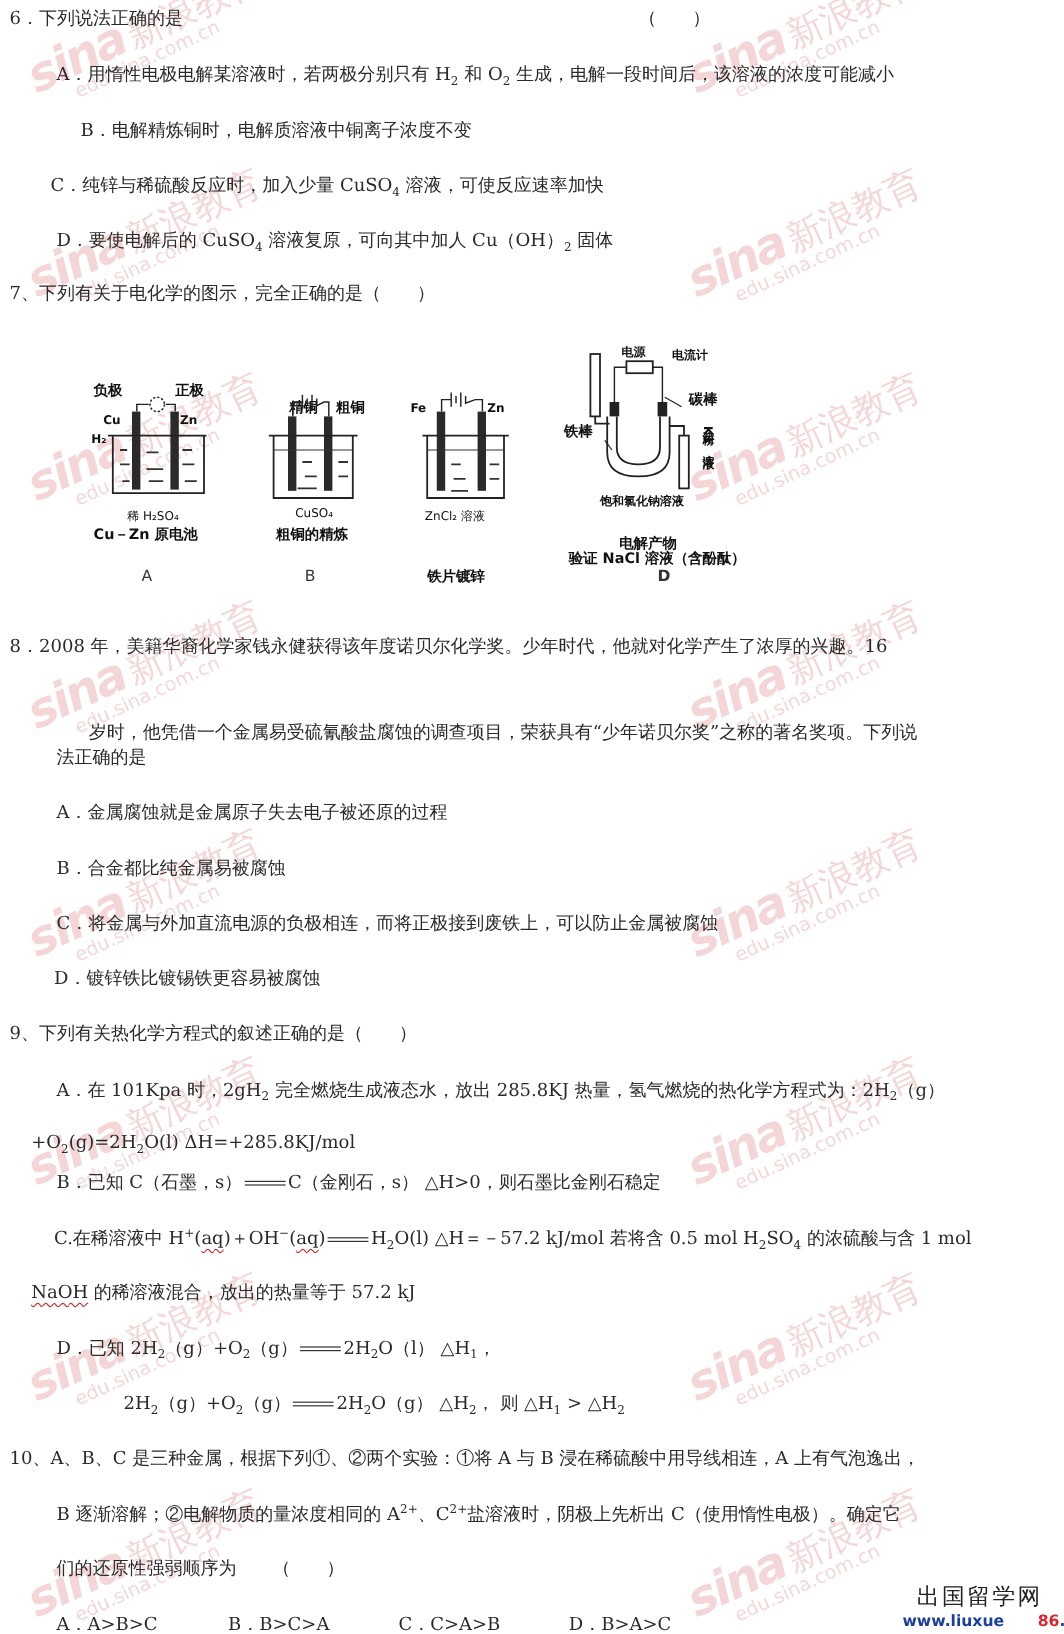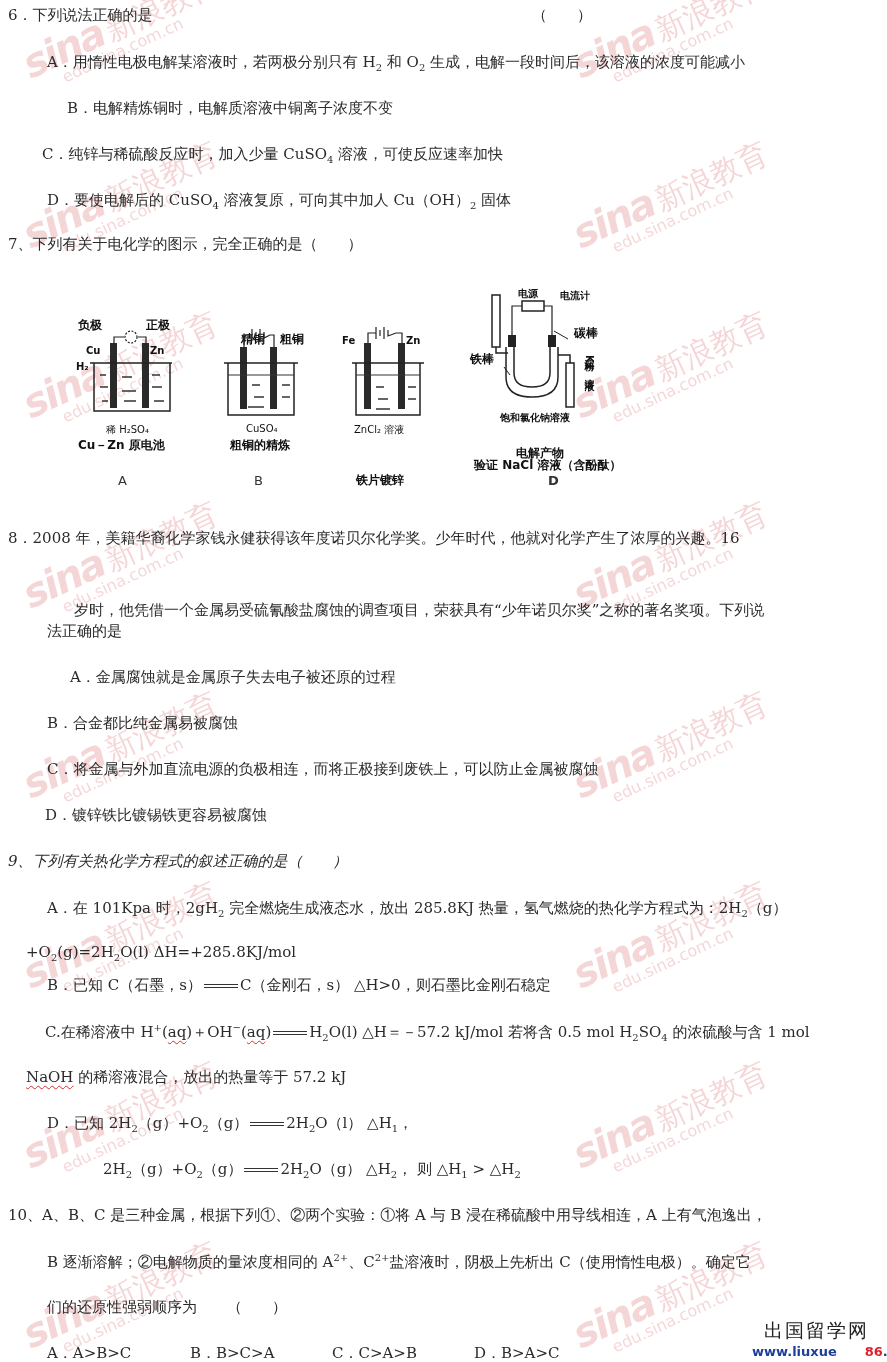--- a/index.html
+++ b/index.html
@@ -133,26 +133,26 @@
   </svg>
   <span class="fig-label small" style="left:30px;top:126px;font-weight:bold;">饱和氯化钠溶液</span>
   <span class="fig-caption" style="left:4px;top:144px;margin-top:28px;">验证 NaCl 溶液（含酚酞）</span>
   <span class="fig-caption" style="left:46px;top:160px;">电解产物</span>
   <span class="fig-letter" style="left:78px;top:188px;font-weight:bold;">D</span>
 </div>
 
 <div class="line" style="left:8px;top:528px;">8．2008 年，美籍华裔化学家钱永健获得该年度诺贝尔化学奖。少年时代，他就对化学产生了浓厚的兴趣。16</div>
 <div class="line" style="left:47px;top:600px;margin-left:27px;">岁时，他凭借一个金属易受硫氰酸盐腐蚀的调查项目，荣获具有“少年诺贝尔奖”之称的著名奖项。下列说</div>
 <div class="line" style="left:47px;top:621px;">法正确的是</div>
-<div class="line" style="left:47px;top:667px;margin-left:23px;">A．金属腐蚀就是金属原子失去电子被还原的过程</div>
+<div class="line" style="left:47px;top:667px;">A．金属腐蚀就是金属原子失去电子被还原的过程</div>
 <div class="line" style="left:47px;top:713px;">B．合金都比纯金属易被腐蚀</div>
 <div class="line" style="left:47px;top:759px;">C．将金属与外加直流电源的负极相连，而将正极接到废铁上，可以防止金属被腐蚀</div>
 <div class="line" style="left:45px;top:805px;">D．镀锌铁比镀锡铁更容易被腐蚀</div>
 
-<div class="line" style="left:8px;top:851px;font-style:italic;">9、下列有关热化学方程式的叙述正确的是（　　）</div>
+<div class="line" style="left:8px;top:851px;">9、下列有关热化学方程式的叙述正确的是（　　）</div>
 <div class="line" style="left:47px;top:898px;"><span>A．在 101Kpa 时，2gH</span><sub>2</sub><span> 完全燃烧生成液态水，放出 285.8KJ 热量，氢气燃烧的热化学方程式为：2H</span><sub>2</sub><span>（g）</span></div>
 <div class="line" style="left:26px;top:942px;"><span>+O</span><sub>2</sub><span>(g)=2H</span><sub>2</sub><span>O(l) ΔH=+285.8KJ/mol</span></div>
 <div class="line" style="left:47px;top:975px;"><span>B．已知 C（石墨，s）</span><span class="eqsign"></span><span>C（金刚石，s）  △H&gt;0，则石墨比金刚石稳定</span></div>
 <div class="line" style="left:45px;top:1022px;"><span>C.在稀溶液中 H</span><sup>+</sup><span>(</span><span class="wavy">aq</span><span>)＋OH</span><sup>−</sup><span>(</span><span class="wavy">aq</span><span>)</span><span class="eqsign"></span><span>H</span><sub>2</sub><span>O(l) △H＝－57.2 kJ/mol  若将含 0.5 mol H</span><sub>2</sub><span>SO</span><sub>4</sub><span> 的浓硫酸与含 1 mol</span></div>
 <div class="line" style="left:26px;top:1067px;"><span class="wavy">NaOH</span><span> 的稀溶液混合，放出的热量等于 57.2 kJ</span></div>
 <div class="line" style="left:47px;top:1113px;"><span>D．已知 2H</span><sub>2</sub><span>（g）+O</span><sub>2</sub><span>（g）</span><span class="eqsign"></span><span>2H</span><sub>2</sub><span>O（l）  △H</span><sub>1</sub><span>，</span></div>
 <div class="line" style="left:103px;top:1159px;"><span>2H</span><sub>2</sub><span>（g）+O</span><sub>2</sub><span>（g）</span><span class="eqsign"></span><span>2H</span><sub>2</sub><span>O（g）  △H</span><sub>2</sub><span>，    则  △H</span><sub>1</sub><span> &gt; △H</span><sub>2</sub></div>
 
 <div class="line" style="left:8px;top:1205px;">10、A、B、C 是三种金属，根据下列①、②两个实验：①将 A 与 B 浸在稀硫酸中用导线相连，A 上有气泡逸出，</div>
 <div class="line" style="left:47px;top:1252px;"><span>B 逐渐溶解；②电解物质的量浓度相同的 A</span><sup>2+</sup><span>、C</span><sup>2+</sup><span>盐溶液时，阴极上先析出 C（使用惰性电极）。确定它</span></div>

